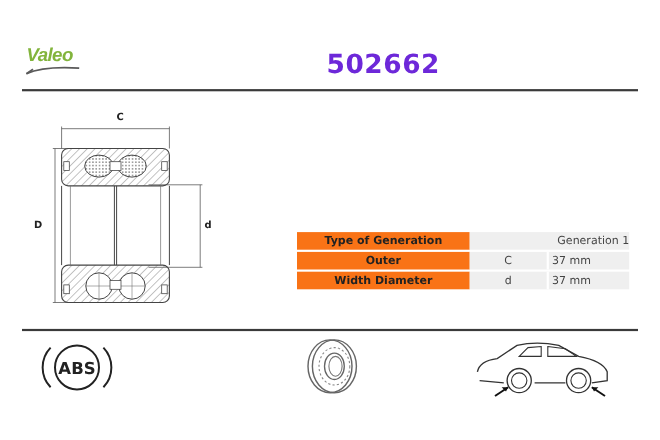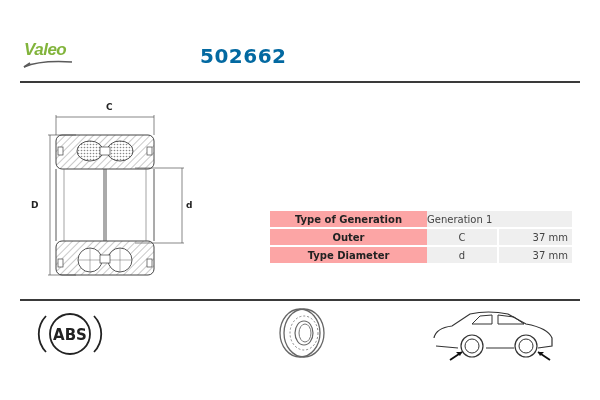--- a/index.html
+++ b/index.html
@@ -1,31 +1,31 @@
 <!DOCTYPE html>
 <html><head>
 <meta charset="utf-8">
 <style>
   html,body{margin:0;padding:0;background:#fff;}
   body{width:600px;height:400px;position:relative;overflow:hidden;font-family:"DejaVu Sans","Liberation Sans",sans-serif;color:#222;}
   .logo{position:absolute;left:20px;top:40px;width:60px;height:30px;}
   .logo-text{position:absolute;left:4px;top:0;font-family:Liberation Sans, sans-serif;font-weight:bold;font-style:italic;font-size:17px;color:#82b43c;letter-spacing:-0.5px;}
   .logo svg{position:absolute;left:0;top:0;}
-  .part-number{position:absolute;left:200px;top:44px;width:200px;text-align:left;font-family:"DejaVu Sans",sans-serif;font-weight:bold;font-size:20px;color:#0369a1;letter-spacing:0.5px;}
+  .part-number{position:absolute;left:200px;top:44px;width:200px;text-align:right;font-family:"DejaVu Sans",sans-serif;font-weight:bold;font-size:24px;color:#6d28d9;letter-spacing:0.5px;}
   .divider{position:absolute;left:20px;width:560px;height:2px;background:#3a3a3a;}
   .divider.top{top:81px;}
   .divider.bottom{top:299px;}
   .drawing{position:absolute;left:20px;top:95px;width:180px;height:195px;}
   .dim-label{position:absolute;font-family:"DejaVu Sans",sans-serif;font-weight:bold;font-size:9px;color:#222;}
   table.specs{position:absolute;left:270px;top:209px;width:302px;border-collapse:separate;border-spacing:0 2px;font-size:10px;}
   table.specs td{height:16px;padding:0;background:#efefef;color:#444;}
-  table.specs td.lbl{background:#fca5a5;font-weight:bold;color:#222;text-align:center;width:157px;}
+  table.specs td.lbl{background:#f97316;font-weight:bold;color:#222;text-align:center;width:157px;}
   table.specs td.sym{text-align:center;width:70px;border-right:2px solid #fff;}
-  table.specs td.val{text-align:right;padding-right:4px;}
-  table.specs td.gen{text-align:left;}
+  table.specs td.val{text-align:center;padding-right:32px;}
+  table.specs td.gen{text-align:right;}
   .icon-abs{position:absolute;left:32px;top:306px;}
   .icon-bearing{position:absolute;left:270px;top:303px;}
   .icon-car{position:absolute;left:428px;top:308px;}
 </style>
 </head>
 <body>
 
 <div class="logo">
   <span class="logo-text">Valeo</span>
   <svg width="60" height="30">
@@ -97,21 +97,21 @@
       <tr>
     <td class="lbl">Type of Generation</td>
     <td class="gen" colspan="2">Generation 1</td>
   </tr>
   <tr>
     <td class="lbl">Outer</td>
     <td class="sym">C</td>
     <td class="val">37 mm</td>
   </tr>
   <tr>
-    <td class="lbl">Type Diameter</td>
+    <td class="lbl">Width Diameter</td>
     <td class="sym">d</td>
     <td class="val">37 mm</td>
   </tr>
 </tbody>
   </table>
 
 <div class="divider bottom"></div>
 
 <div class="icon-abs">
   <svg width="76" height="56" viewBox="0 0 76 56">

